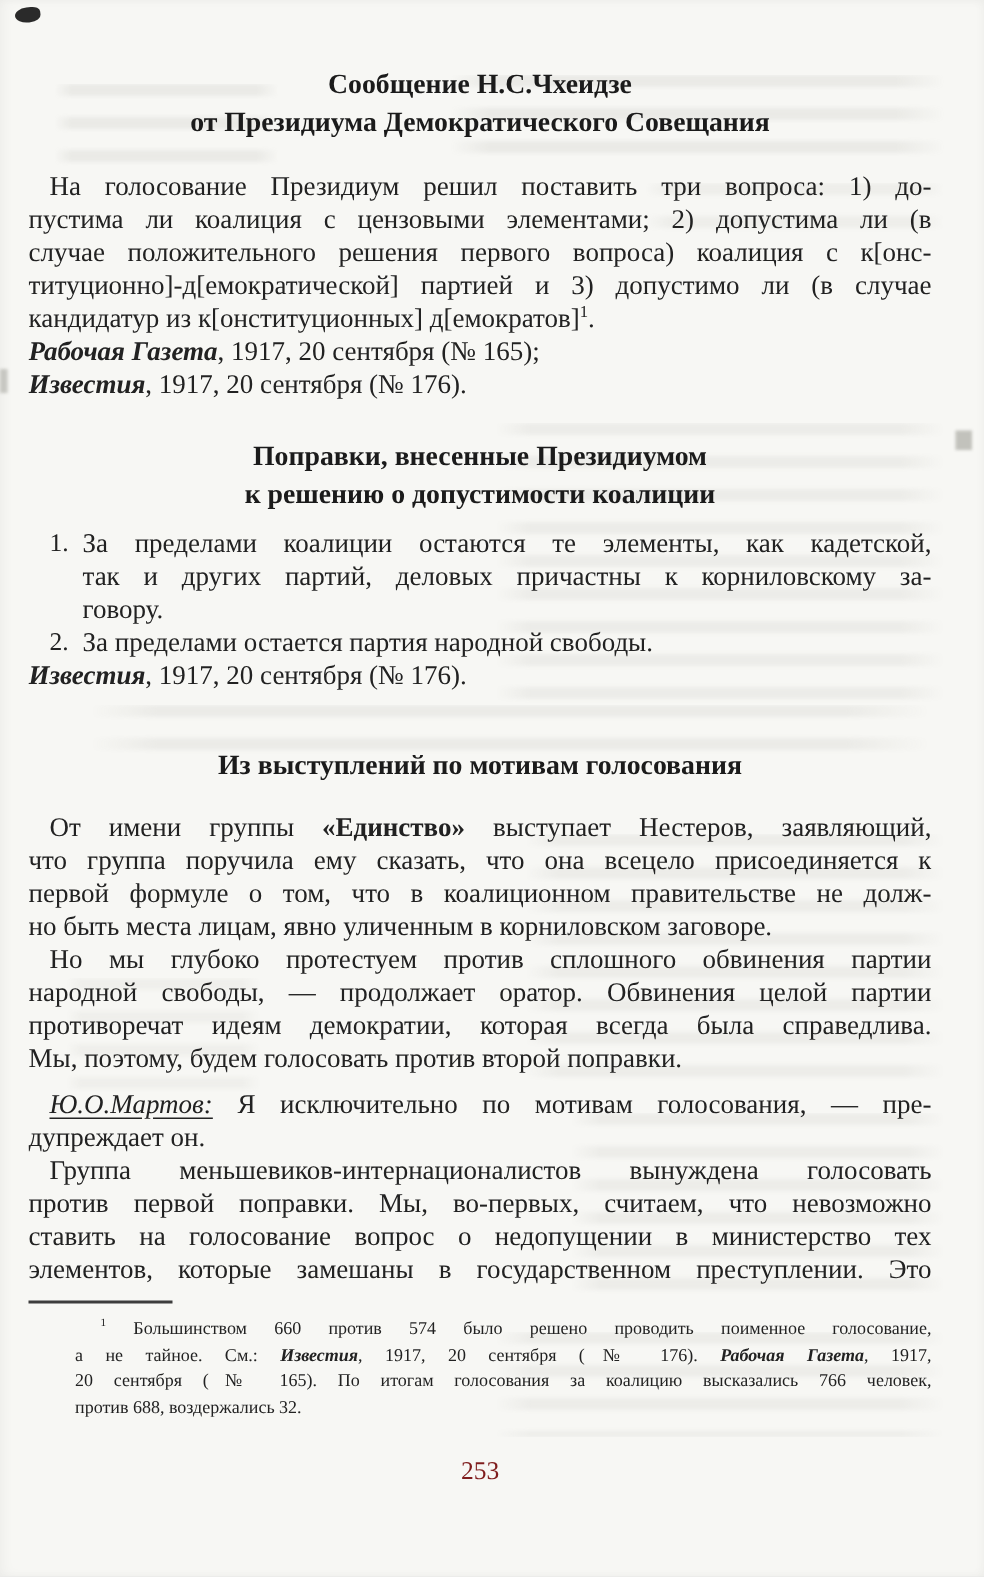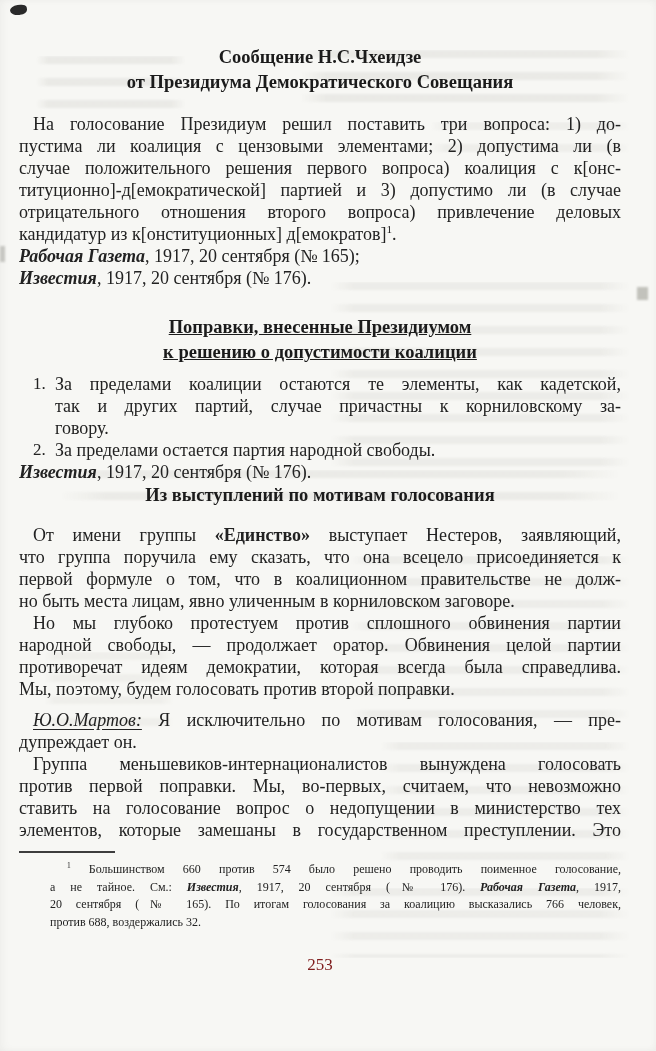--- a/index.html
+++ b/index.html
@@ -35,22 +35,22 @@
 
   
   .ln { font-size:18px; line-height:22px; height:22px; overflow:hidden; white-space:pre-wrap; }
   .ln.just { text-align:justify; text-align-last:justify; }
   .ln.ind { text-indent:14px; }
 
   .hd { text-align:center; color:#1b1b1b; }
   .hd .ln { font-size:18.5px; line-height:25px; height:25px; font-weight:bold; }
 
   .hd1 { margin-bottom:18px; }
-  .hd2 { margin-top:26px; margin-bottom:8px;text-decoration:underline; }
-  .hd3 { margin-bottom:16px; }
+  .hd2 { margin-top:26px; margin-bottom:8px; }
+  .hd3 { margin-top:38px; margin-bottom:16px; }
 
   .cite .ln { text-align:left; }
 
   .li { position:relative; padding-left:36px; }
   .li .num { position:absolute; left:14px; top:0; font-size:17px; line-height:22px; }
 
   .sp-b  { font-weight:bold;margin-top:10px; }
   .sp-bi { font-weight:bold; font-style:italic; }
   .sp-u  { text-decoration:underline; text-underline-offset:2.5px;font-style:italic; }
   .sp-sup{ font-size:62%; vertical-align:super; line-height:0; }
@@ -87,42 +87,41 @@
     <div class="hd hd1">
         <div class="ln"><span>Сообщение Н.С.Чхеидзе</span></div>
         <div class="ln"><span>от Президиума Демократического Совещания</span></div>
       </div>
 
     <div class="para">
         <div class="ln just ind"><span>На голосование Президиум решил поставить три вопроса: 1) до-</span></div>
         <div class="ln just"><span>пустима ли коалиция с цензовыми элементами; 2) допустима ли (в</span></div>
         <div class="ln just"><span>случае положительного решения первого вопроса) коалиция с к[онс-</span></div>
         <div class="ln just"><span>титуционно]-д[емократической] партией и 3) допустимо ли (в случае</span></div>
-        <div class="ln just"><span>отрицательного отношения второго вопроса) привлечение деловых</span></div>
         <div class="ln"><span>кандидатур из к[онституционных] д[емократов]</span><span class="sp-sup">1</span><span>.</span></div>
       </div>
 
     <div class="cite">
         <div class="ln"><span class="sp-bi">Рабочая Газета</span><span>, 1917, 20 сентября (№ 165);</span></div>
       </div>
     <div class="cite">
         <div class="ln"><span class="sp-bi">Известия</span><span>, 1917, 20 сентября (№ 176).</span></div>
       </div>
 
     <div class="hd hd2">
         <div class="ln"><span>Поправки, внесенные Президиумом</span></div>
         <div class="ln"><span>к решению о допустимости коалиции</span></div>
       </div>
 
     <div class="list">
       <div class="li">
         <span class="num">1.</span>
         <div class="li-body">
             <div class="ln just"><span>За пределами коалиции остаются те элементы, как кадетской,</span></div>
-            <div class="ln just"><span>так и других партий, случае причастны к корниловскому за-</span></div>
+            <div class="ln just"><span>так и других партий, деловых причастны к корниловскому за-</span></div>
             <div class="ln"><span>говору.</span></div>
           </div>
       </div>
       <div class="li">
         <span class="num">2.</span>
         <div class="li-body">
             <div class="ln"><span>За пределами остается партия народной свободы.</span></div>
           </div>
       </div>
     </div>

